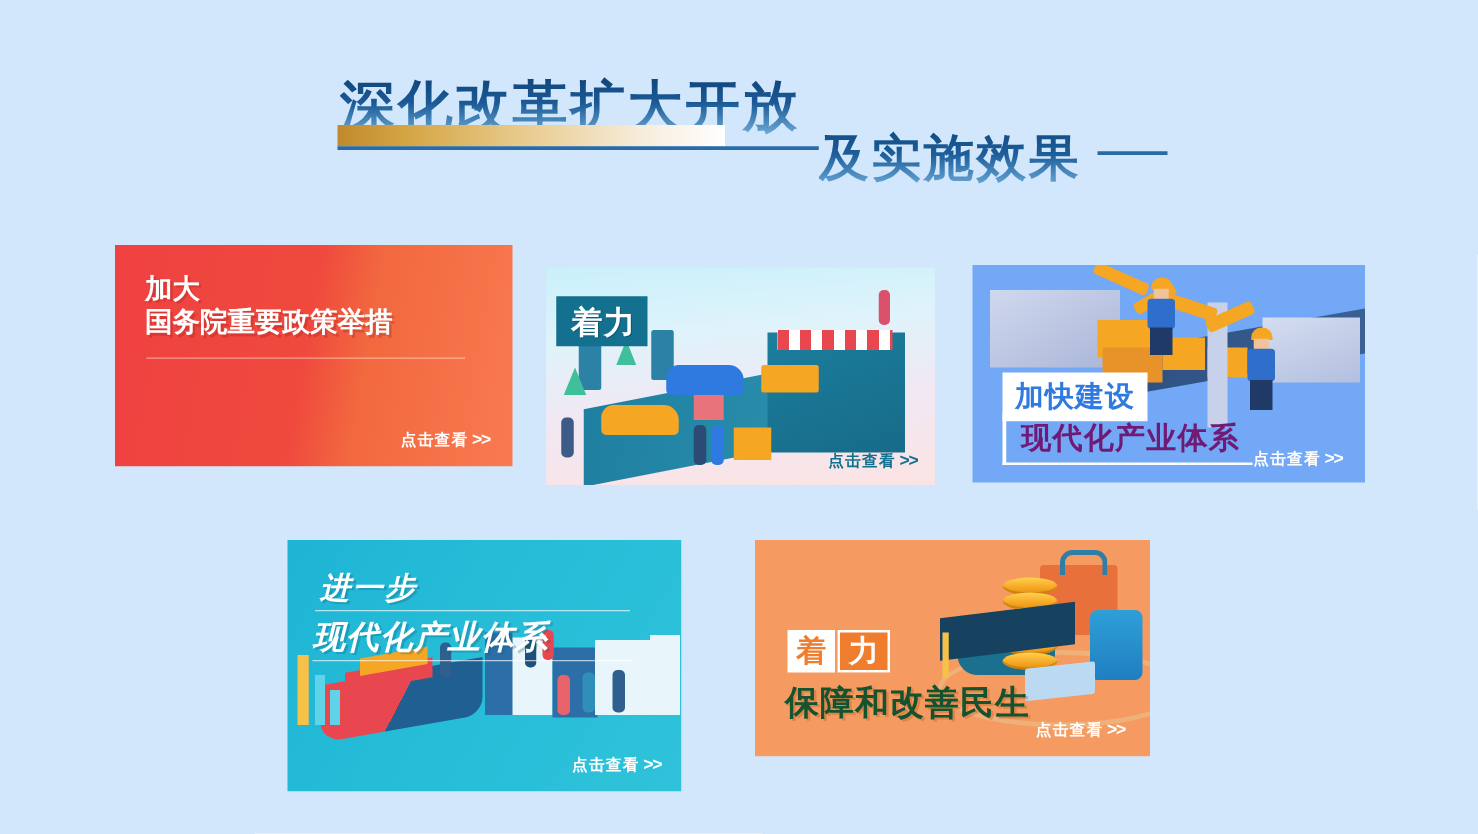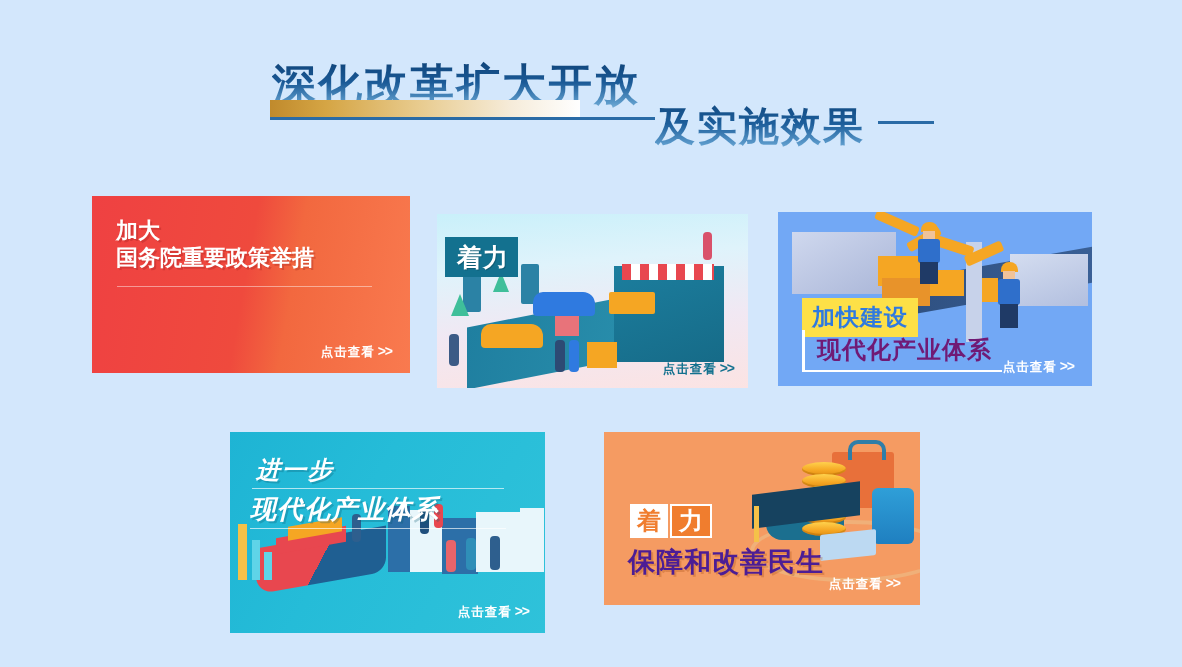--- a/index.html
+++ b/index.html
@@ -107,21 +107,21 @@
   #card2 .shop { position:absolute; right:24px; top:52px; width:110px; height:96px;
            background: linear-gradient(160deg,#1c7e9e,#166b88); z-index:2; }
   #card2 .awning { position:absolute; right:34px; top:50px; width:92px; height:16px; z-index:3;
            background: repeating-linear-gradient(90deg,#e8474f 0 9px,#ffffff 9px 18px); }
   #card2 .truck { position:absolute; left:172px; top:78px; width:46px; height:22px; z-index:3;
            background:#f5a623; border-radius:2px; }
   #card2 .pkg { position:absolute; width:30px; height:26px; background:#f5a623; z-index:3; }
 
   
   #card3 { left: 778px; top: 212px; width: 314px; height: 174px; background: #72a8f5; }
-  #card3 .t1 { position:absolute; left:24px; top:86px; z-index:6; background:#fde047;
+  #card3 .t1 { position:absolute; left:24px; top:86px; z-index:6; background:#ffffff;
            color:#2f7ae0; font-size:23px; font-weight:bold; padding:4px 10px; letter-spacing:1px; }
   #card3 .t2 { position:absolute; left:24px; top:118px; z-index:6; color:#701a75;
            font-size:24px; font-weight:bold; padding:4px 10px 4px 12px; letter-spacing:1px;
            border-left:3px solid #ffffff; border-bottom:2px solid #ffffff; }
   #card3 .cta { right: 18px; bottom: 10px; }
   #card3 .belt { position:absolute; left:118px; top:52px; width:196px; height:36px;
            background:linear-gradient(100deg,#2e4f7f,#3a6096); transform: skewY(-10deg); z-index:2; }
   #card3 .machine { position:absolute; left:14px; top:20px; width:104px; height:62px;
            background:linear-gradient(150deg,#cfd8ee,#aab6d8); z-index:2; }
   #card3 .box { position:absolute; background:#f5a623; z-index:3; }
@@ -147,21 +147,21 @@
   #card4 .booth { position:absolute; background:#2c6fa8; z-index:2; }
   #card4 .boothw { position:absolute; background:#e8f6fb; z-index:2; }
 
   
   #card5 { left: 604px; top: 432px; width: 316px; height: 173px; background: #f59b62; }
   #card5 .banner { position:absolute; left:26px; top:72px; z-index:6; display:flex; height:34px; }
   #card5 .b-left { background:#ffffff; color:#f07d2e; font-size:24px; font-weight:bold;
            padding:1px 7px; display:flex; align-items:center; }
   #card5 .b-right { background:#f07d2e; color:#ffffff; font-size:24px; font-weight:bold;
            padding:1px 7px; display:flex; align-items:center; border:2px solid #ffffff; margin-left:2px; }
-  #card5 .t2 { position:absolute; left:24px; top:112px; z-index:6; color:#4c1d95;
+  #card5 .t2 { position:absolute; left:24px; top:112px; z-index:6; color:#14532d;
            font-size:27px; font-weight:bold; letter-spacing:1px;
            text-shadow: 2px 2px 0 rgba(170,80,20,.3); text-align: right; }
   #card5 .cta { right: 20px; bottom: 12px; }
   #card5 .cap { position:absolute; left:148px; top:56px; width:108px; height:34px;
            background:#16425f; transform: skewY(-7deg); z-index:4; }
   #card5 .capbase { position:absolute; left:162px; top:82px; width:78px; height:26px;
            background:#1b6f8f; border-radius:0 0 16px 16px; z-index:3; }
   #card5 .brief { position:absolute; left:228px; top:20px; width:62px; height:56px;
            background:#e8703a; z-index:3; border-radius:3px; }
   #card5 .jar { position:absolute; left:268px; top:56px; width:42px; height:56px;

